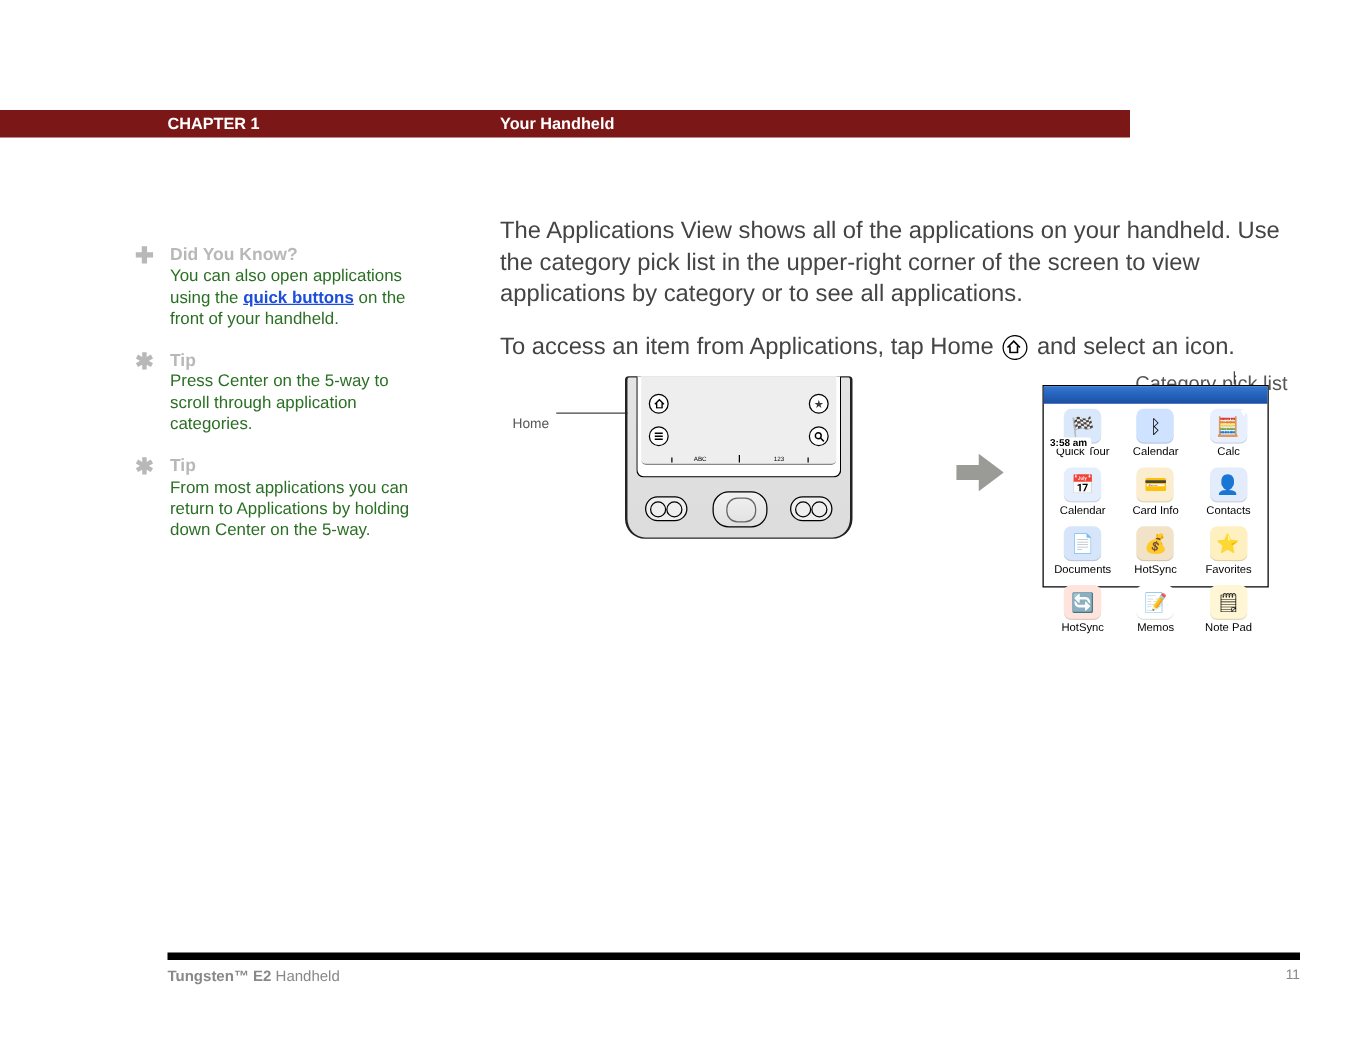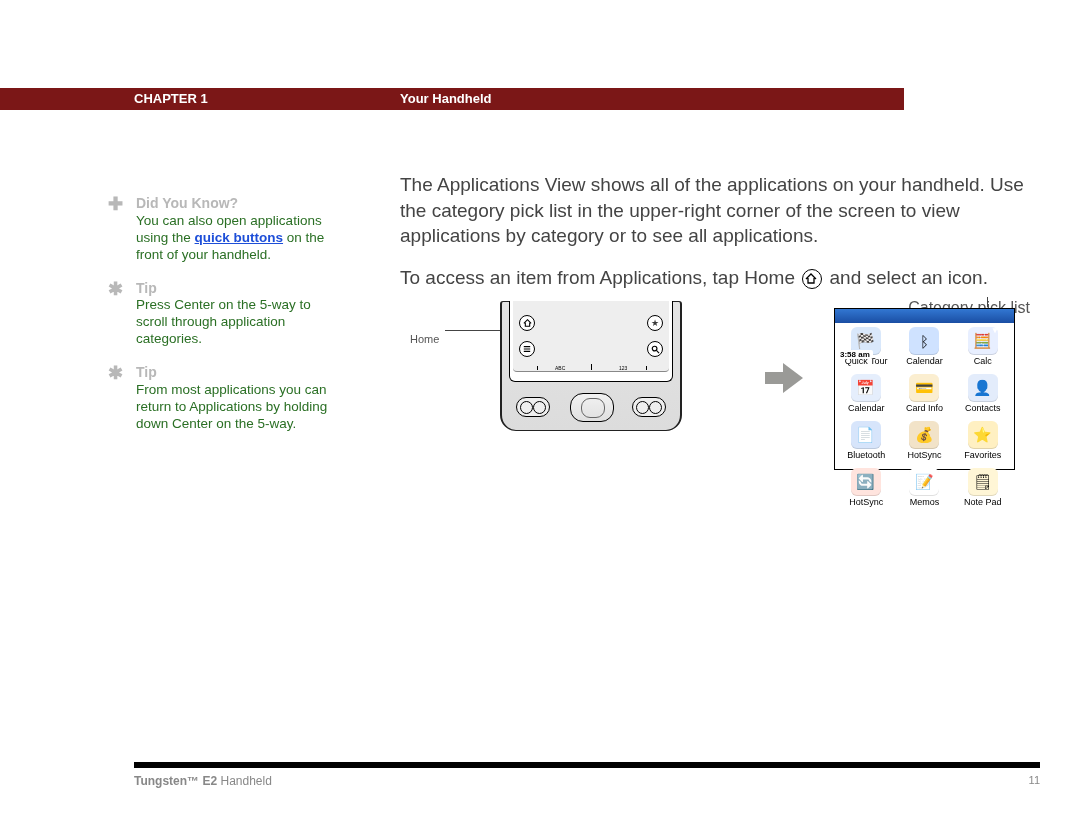--- a/index.html
+++ b/index.html
@@ -389,21 +389,21 @@
           <div class="app">
             <div class="app-icon" style="background: rgb(251, 238, 208);">💳</div>
             <div>Card Info</div>
           </div>
           <div class="app">
             <div class="app-icon" style="background: rgb(227, 236, 251);">👤</div>
             <div>Contacts</div>
           </div>
           <div class="app">
             <div class="app-icon" style="background: rgb(215, 229, 251);">📄</div>
-            <div>Bluetooth</div>
+            <div>Documents</div>
           </div>
           <div class="app">
             <div class="app-icon" style="background: rgb(242, 227, 200);">💰</div>
             <div>HotSync</div>
           </div>
           <div class="app">
             <div class="app-icon" style="background: rgb(255, 240, 194);">⭐</div>
             <div>Favorites</div>
           </div>
           <div class="app">

